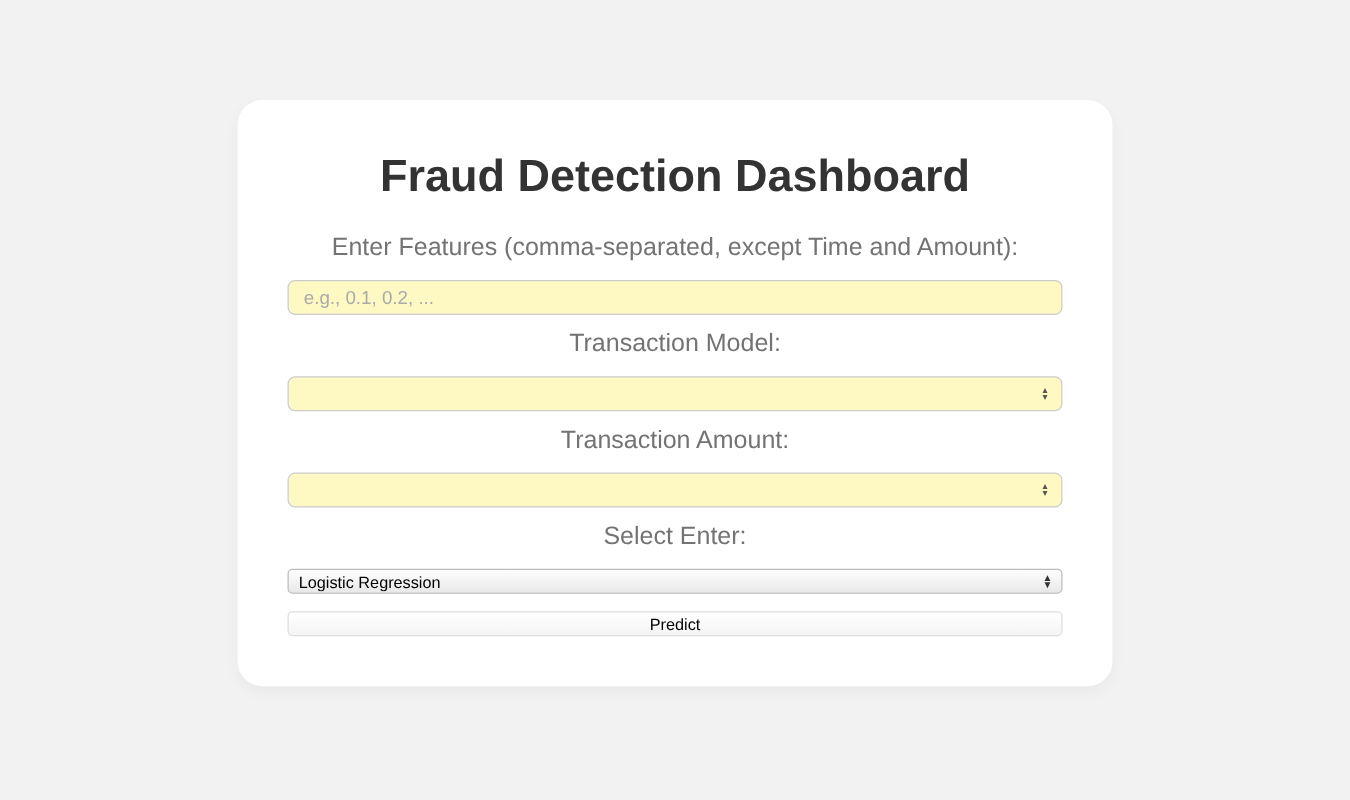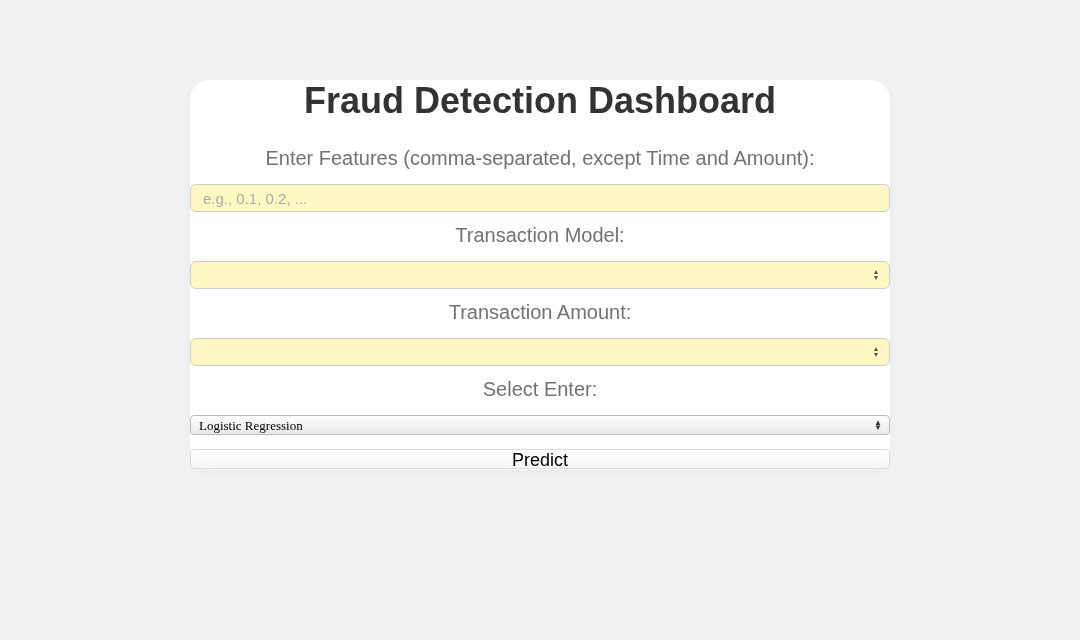--- a/index.html
+++ b/index.html
@@ -15,20 +15,21 @@
       display: flex;
       justify-content: center;
       align-items: flex-start;
       padding-top: 80px;
     }
     .container {
       width: 700px;
       background: #ffffff;
       border-radius: 20px;
       box-shadow: 0 4px 12px rgba(0,0,0,0.04);
+      padding: 40px;
       text-align: center;
     }
     h1.title {
       font-size: 36px;
       font-weight: 700;
       color: #333333;
       margin-bottom: 25px;
     }
     .field-label {
       font-size: 20px;
@@ -81,42 +82,42 @@
       border: 1px solid #bbbbbb;
       border-radius: 4px;
       background: linear-gradient(to bottom, #ffffff 0%, #e8e8e8 100%);
       font-size: 13px;
       padding: 0 8px;
       appearance: none;
       -webkit-appearance: none;
       cursor: pointer;
       color: #000;
       text-align: left;
-      font-family: Liberation Serif, serif;
+      font-family: Liberation Sans, sans-serif;
     }
     .select-arrows {
       position: absolute;
       right: 8px;
       top: 50%;
       transform: translateY(-50%);
       display: flex;
       flex-direction: column;
       line-height: 5px;
       font-size: 8px;
       color: #333;
       pointer-events: none;
     }
     button.predict-btn {
       width: 100%;
       height: 20px;
       margin-top: 8px;
       border: 1px solid #dddddd;
       border-radius: 4px;
       background: linear-gradient(to bottom, #ffffff 0%, #f5f5f5 100%);
-      font-size: 18px;
+      font-size: 13px;
       cursor: pointer;
       color: #000;
       font-family: inherit;
     }
     .group {
       margin-bottom: 6px;
     }
   </style>
 </head>
 <body>

